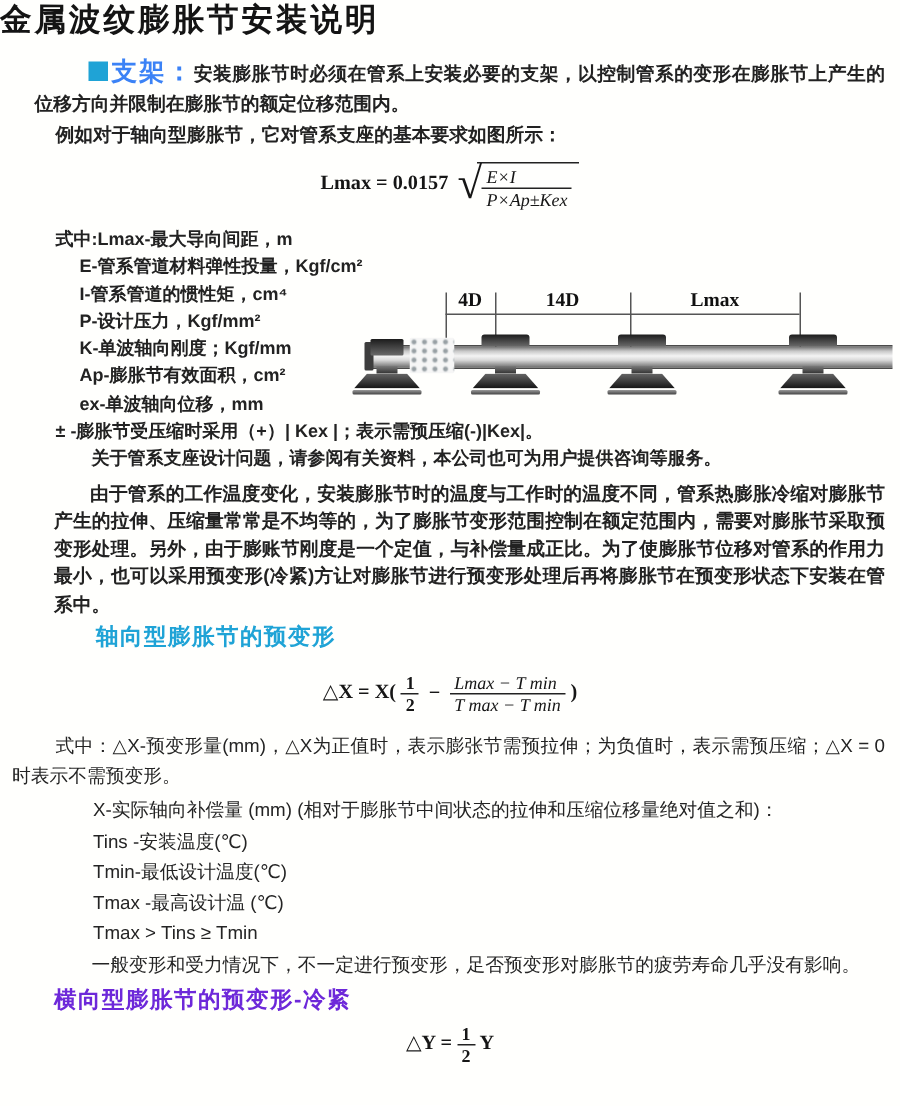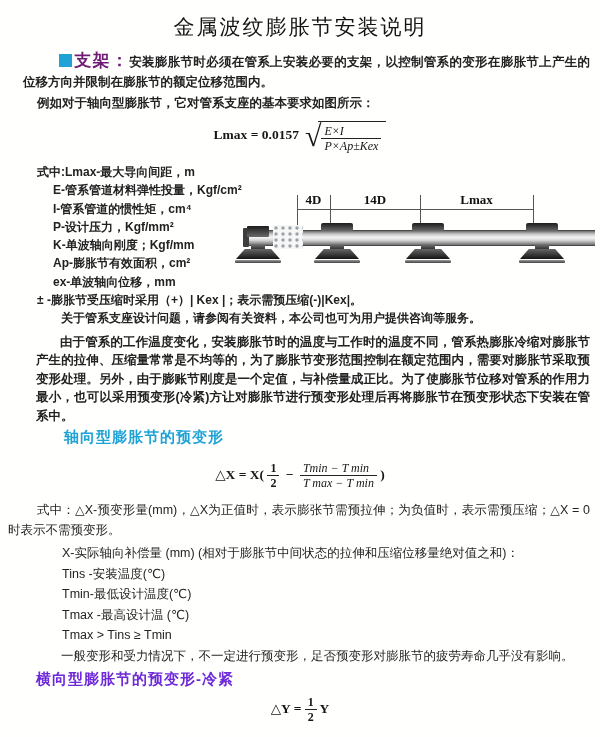--- a/index.html
+++ b/index.html
@@ -1,29 +1,29 @@
 <!DOCTYPE html>
 <html><head>
 <meta charset="utf-8">
 <style>
   html,body{margin:0;padding:0;background:#ffffff;}
   .page{
     position:relative;width:600px;height:737px;overflow:hidden;background:#fffffd;
     font-family:"Liberation Sans","DejaVu Sans",sans-serif;color:#242424;
   }
   .title{
-    margin:0;padding-top:13px;text-align:center;font-size:21px;line-height:27px;
-    font-weight:normal;letter-spacing:2px;color:#141414;
+    margin:0;text-align:left;font-size:21px;line-height:27px;
+    font-weight:bold;letter-spacing:2px;color:#141414;
   }
   
   .para-intro{
     margin:11px 10px 0 23px;font-size:12.5px;line-height:19.5px;font-weight:bold;
     text-align:justify;text-indent:36px;color:#222;
   }
-  .sec-inline{color:#701a75;font-size:17px;font-weight:bold;letter-spacing:1px;}
+  .sec-inline{color:#3b82f6;font-size:17px;font-weight:bold;letter-spacing:1px;}
   .sq{
     display:inline-block;width:13px;height:13px;background:#1fa3d6;
     margin-right:2px;vertical-align:-1px;
   }
   .para-example{margin:3px 8px 0 37px;font-size:12.5px;font-weight:bold;color:#222;}
 
   
   .formula{
     text-align:center;font-family:"Liberation Serif","DejaVu Serif",serif;
     color:#161616;font-weight:bold;font-size:13.5px;
@@ -169,21 +169,21 @@
 
 
   <p class="para-preform">由于管系的工作温度变化，安装膨胀节时的温度与工作时的温度不同，管系热膨胀冷缩对膨胀节产生的拉伸、压缩量常常是不均等的，为了膨胀节变形范围控制在额定范围内，需要对膨胀节采取预变形处理。另外，由于膨账节刚度是一个定值，与补偿量成正比。为了使膨胀节位移对管系的作用力最小，也可以采用预变形(冷紧)方让对膨胀节进行预变形处理后再将膨胀节在预变形状态下安装在管系中。</p>
 
   <div class="h-axial">轴向型膨胀节的预变形</div>
 
   <div class="formula f2">
     <span>△X = X(</span>
     <span class="frac plain"><span class="num">1</span><span class="den">2</span></span>
     <span class="op">−</span>
-    <span class="frac it"><span class="num">Tmin − T min</span><span class="den">T max − T min</span></span>
+    <span class="frac it"><span class="num">Lmax − T min</span><span class="den">T max − T min</span></span>
     <span>)</span>
   </div>
 
   <p class="para-dx">式中：△X-预变形量(mm)，△X为正值时，表示膨张节需预拉伸；为负值时，表示需预压缩；△X = 0时表示不需预变形。</p>
 
   <div class="lines-dx">
     <div>X-实际轴向补偿量 (mm) (相对于膨胀节中间状态的拉伸和压缩位移量绝对值之和)：</div>
     <div>Tins -安装温度(℃)</div>
     <div>Tmin-最低设计温度(℃)</div>
     <div>Tmax -最高设计温  (℃)</div>

